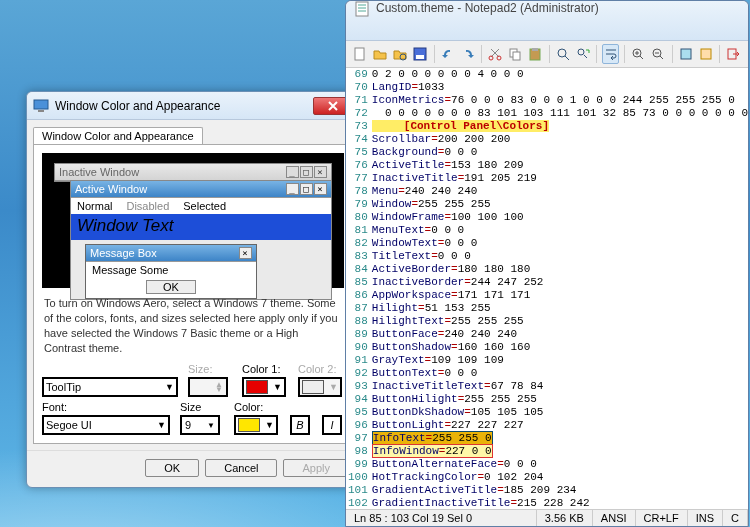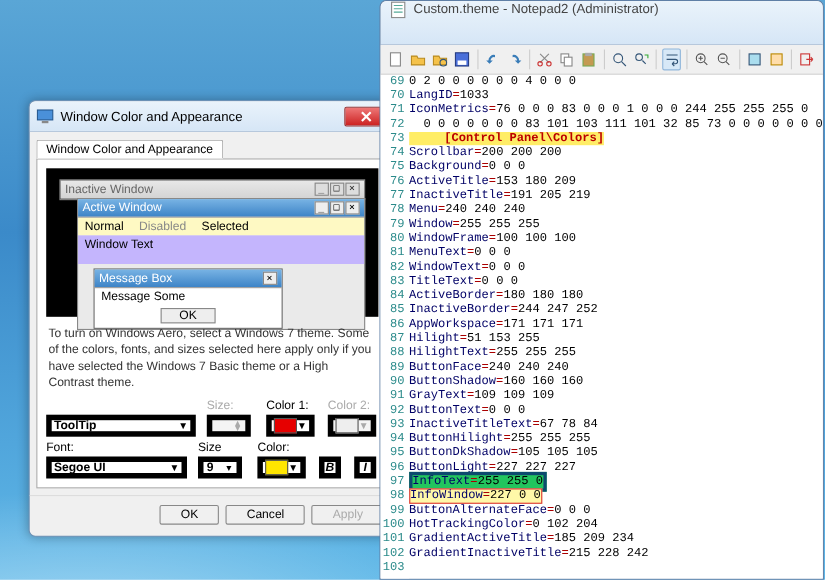--- a/index.html
+++ b/index.html
@@ -68,40 +68,40 @@
   font-size: 11px; padding: 2px 4px;
   display: flex; align-items: center;
   border-bottom: 1px solid #999;
 }
 .prev-title .ctrls { margin-left: auto; font-size: 10px; letter-spacing: 1px; color: #333; display:flex; gap:1px;}
 .prev-title .ctrls span{border:1px solid #888;background:#ddd;width:13px;height:12px;display:flex;align-items:center;justify-content:center;font-size:9px;font-family:monospace;}
 .inactive .prev-title { background: linear-gradient(#e8e8e8,#d4d4d4); color:#666;}
 .active { margin-left: 16px; margin-top: -4px;}
 .active .prev-title { background: linear-gradient(#78b3e4,#3d84c7); color:#fff;}
 .active .prev-title .ctrls span{background:#eee;color:#000;}
-.tabs-row { font-size: 11px; background:#fef9c3; padding: 2px 6px; display:flex; gap:14px;}
+.tabs-row { font-size: 11px; background:#ffffff; padding: 2px 6px; display:flex; gap:14px;}
 .tabs-row .sel { color:#888;}
-.win-body { background:#c4b5fd; padding: 2px 6px; font-size:11px; height:26px;}
+.win-body { background:#1d4ed8; padding: 2px 6px; font-size:17px; height:26px;font-style:italic;}
 .msgbox {
   position: relative; margin: 4px 0 0 14px;
   width: 172px; background:#fff; border:1px solid #666;
 }
 .msgbox .prev-title{background: linear-gradient(#78b3e4,#3d84c7); color:#fff;}
 .msgbox .prev-title .ctrls span{background:#eee;color:#000;}
 .msg-row{font-size:11px;padding:2px 6px;}
 .msg-ok{display:flex;justify-content:center;padding:2px 0 4px 0;}
 .msg-ok button{font-size:11px;padding:0 16px;border:1px solid #888;background:#eee;}
 
 .instr { font-size: 11px; color:#333; margin: 8px 2px; line-height: 1.35;}
 
 .form-row { display:flex; gap:10px; align-items:flex-end; font-size:11px; margin-top:4px;}
 .form-col {display:flex;flex-direction:column; }
 .form-col label{margin-bottom:2px;}
 .select, .spin, .swatch, .sq {
-  border:5px solid #000000; background:#fff; height:20px; font-size:11px;font-weight:bold;
+  border:2px solid #000000; background:#fff; height:20px; font-size:11px;
 }
 .select{display:flex;align-items:center;padding:0 2px;}
 .select .chev{margin-left:auto;font-size:9px;}
 .spin{width:40px;display:flex;align-items:center;padding:0 3px;}
 .spin .chev{margin-left:auto;font-size:8px;display:flex;flex-direction:column;line-height:5px;}
 .swatch{width:44px;display:flex;align-items:center;padding:2px;}
 .swatch .chip{width:22px;height:14px;border:1px solid #555;}
 .swatch .chev{margin-left:auto;font-size:9px;}
 .sq{width:20px;display:flex;align-items:center;justify-content:center;}
 .disabled{color:#aaa;}
@@ -139,21 +139,21 @@
 .toolsep{width:1px;height:18px;background:#ccc;margin:0 2px;}
 
 .editor{flex:1;display:flex;background:#fff;font-family: Consolas,"Courier New",monospace;font-size:11px;line-height:13px;overflow:hidden;}
 .gutter{background:#fff;color:#2a8a8a;text-align:right;padding:0 4px 0 2px;user-select:none;}
 .code{flex:1;white-space:pre;color:#000;}
 .code .eq{color:#a00;}
 .code .sec{color:#b00;font-weight:bold;padding-left:32px;}
 .code .k{color:#006;}
 .code .v{color:#000;}
 .hl-y{background:#ffed66;}
-.hl-yl{background:#22c55e;border:3px solid #0c4a6e;padding:0;text-align:right;}
+.hl-yl{background:#eab308;border:1px solid #0c4a6e;padding:0;text-align:right;}
 .hl-r{background:#fff8a8;border:1px solid #d33;padding:0;}
 
 .statusbar{display:flex;font-size:11px;border-top:1px solid #ccc;background:#f0f0f0;}
 .statusbar div{padding:2px 8px;border-right:1px solid #ccc;white-space:nowrap;}
 </style>
 </head>
 <body>
 
 <div class="win7-bg-wave"></div>
 
@@ -476,13 +476,21 @@
 <span class="hl-r"><span class="k">InfoWindow</span><span class="eq">=</span><span class="v">227 0 0</span></span>
 <span class="k">ButtonAlternateFace</span><span class="eq">=</span><span class="v">0 0 0</span>
 <span class="k">HotTrackingColor</span><span class="eq">=</span><span class="v">0 102 204</span>
 <span class="k">GradientActiveTitle</span><span class="eq">=</span><span class="v">185 209 234</span>
 <span class="k">GradientInactiveTitle</span><span class="eq">=</span><span class="v">215 228 242</span>
 
 
 
 </div>
   </div>
+  <div class="statusbar">
+    <div style="flex:1">Ln 85 : 103   Col 19   Sel 0</div>
+    <div>3.56 KB</div>
+    <div>ANSI</div>
+    <div>CR+LF</div>
+    <div>INS</div>
+    <div>C</div>
+  </div>
 </div>
 
 </body></html>

